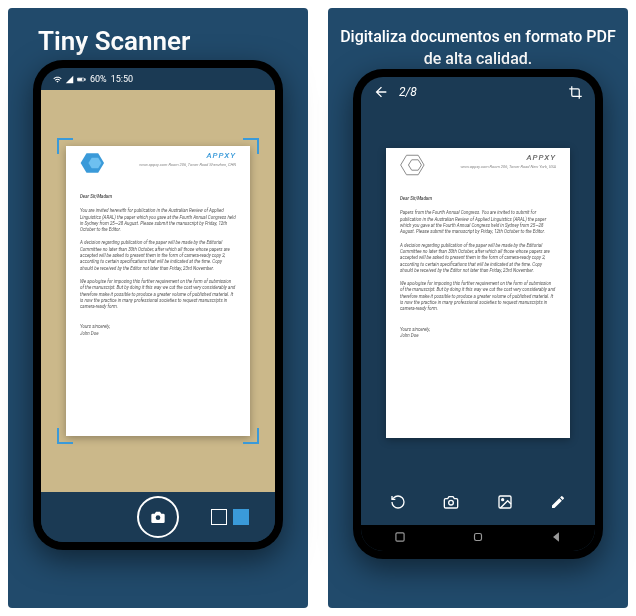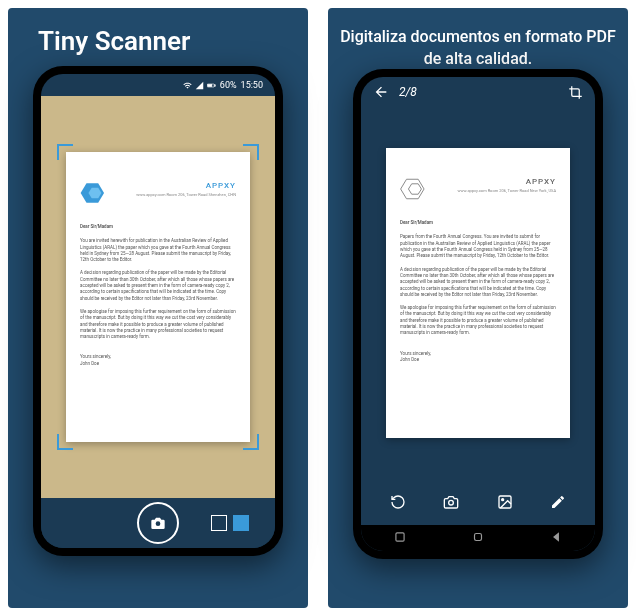--- a/index.html
+++ b/index.html
@@ -22,21 +22,21 @@
     flex-direction: column;
     align-items: center;
     padding: 18px 12px 12px;
     box-sizing: border-box;
     position: relative;
   }
   .panel-title {
     color: #fff;
     font-size: 26px;
     font-weight: 600;
-    margin-bottom: 10px;
+    margin-bottom: 4px;
     align-self: flex-start;
     padding-left: 18px;
   }
   .panel-subtitle {
     color: #fff;
     font-size: 16px;
     font-weight: 500;
     text-align: center;
     line-height: 1.35;
   }
@@ -58,21 +58,20 @@
     overflow: hidden;
     display: flex;
     flex-direction: column;
     position: relative;
   }
   .status-bar {
     height: 22px;
     background: transparent;
     display: flex;
     align-items: center;
-    justify-content: flex-end;
     padding: 0 12px;
     font-size: 9px;
     color: #fff;
     gap: 4px;
   }
   .status-icons {
     display: flex;
     gap: 3px;
     align-items: center;
   }
@@ -101,26 +100,27 @@
     position: relative;
   }
   .scan-viewport.dark {
     background: #1b3a54;
   }
   .document {
     width: 184px;
     height: 290px;
     background: #fff;
     box-shadow: 0 2px 8px rgba(0,0,0,0.3);
-    padding: 28px 14px;
+    padding: 4px 14px;
     box-sizing: border-box;
     font-size: 4.5px;
     color: #555;
     line-height: 1.4;
     position: relative;
+    font-style: italic;
   }
   .doc-header {
     display: flex;
     justify-content: space-between;
     align-items: flex-start;
     margin-bottom: 18px;
   }
   .doc-logo {
     width: 26px;
     height: 26px;

